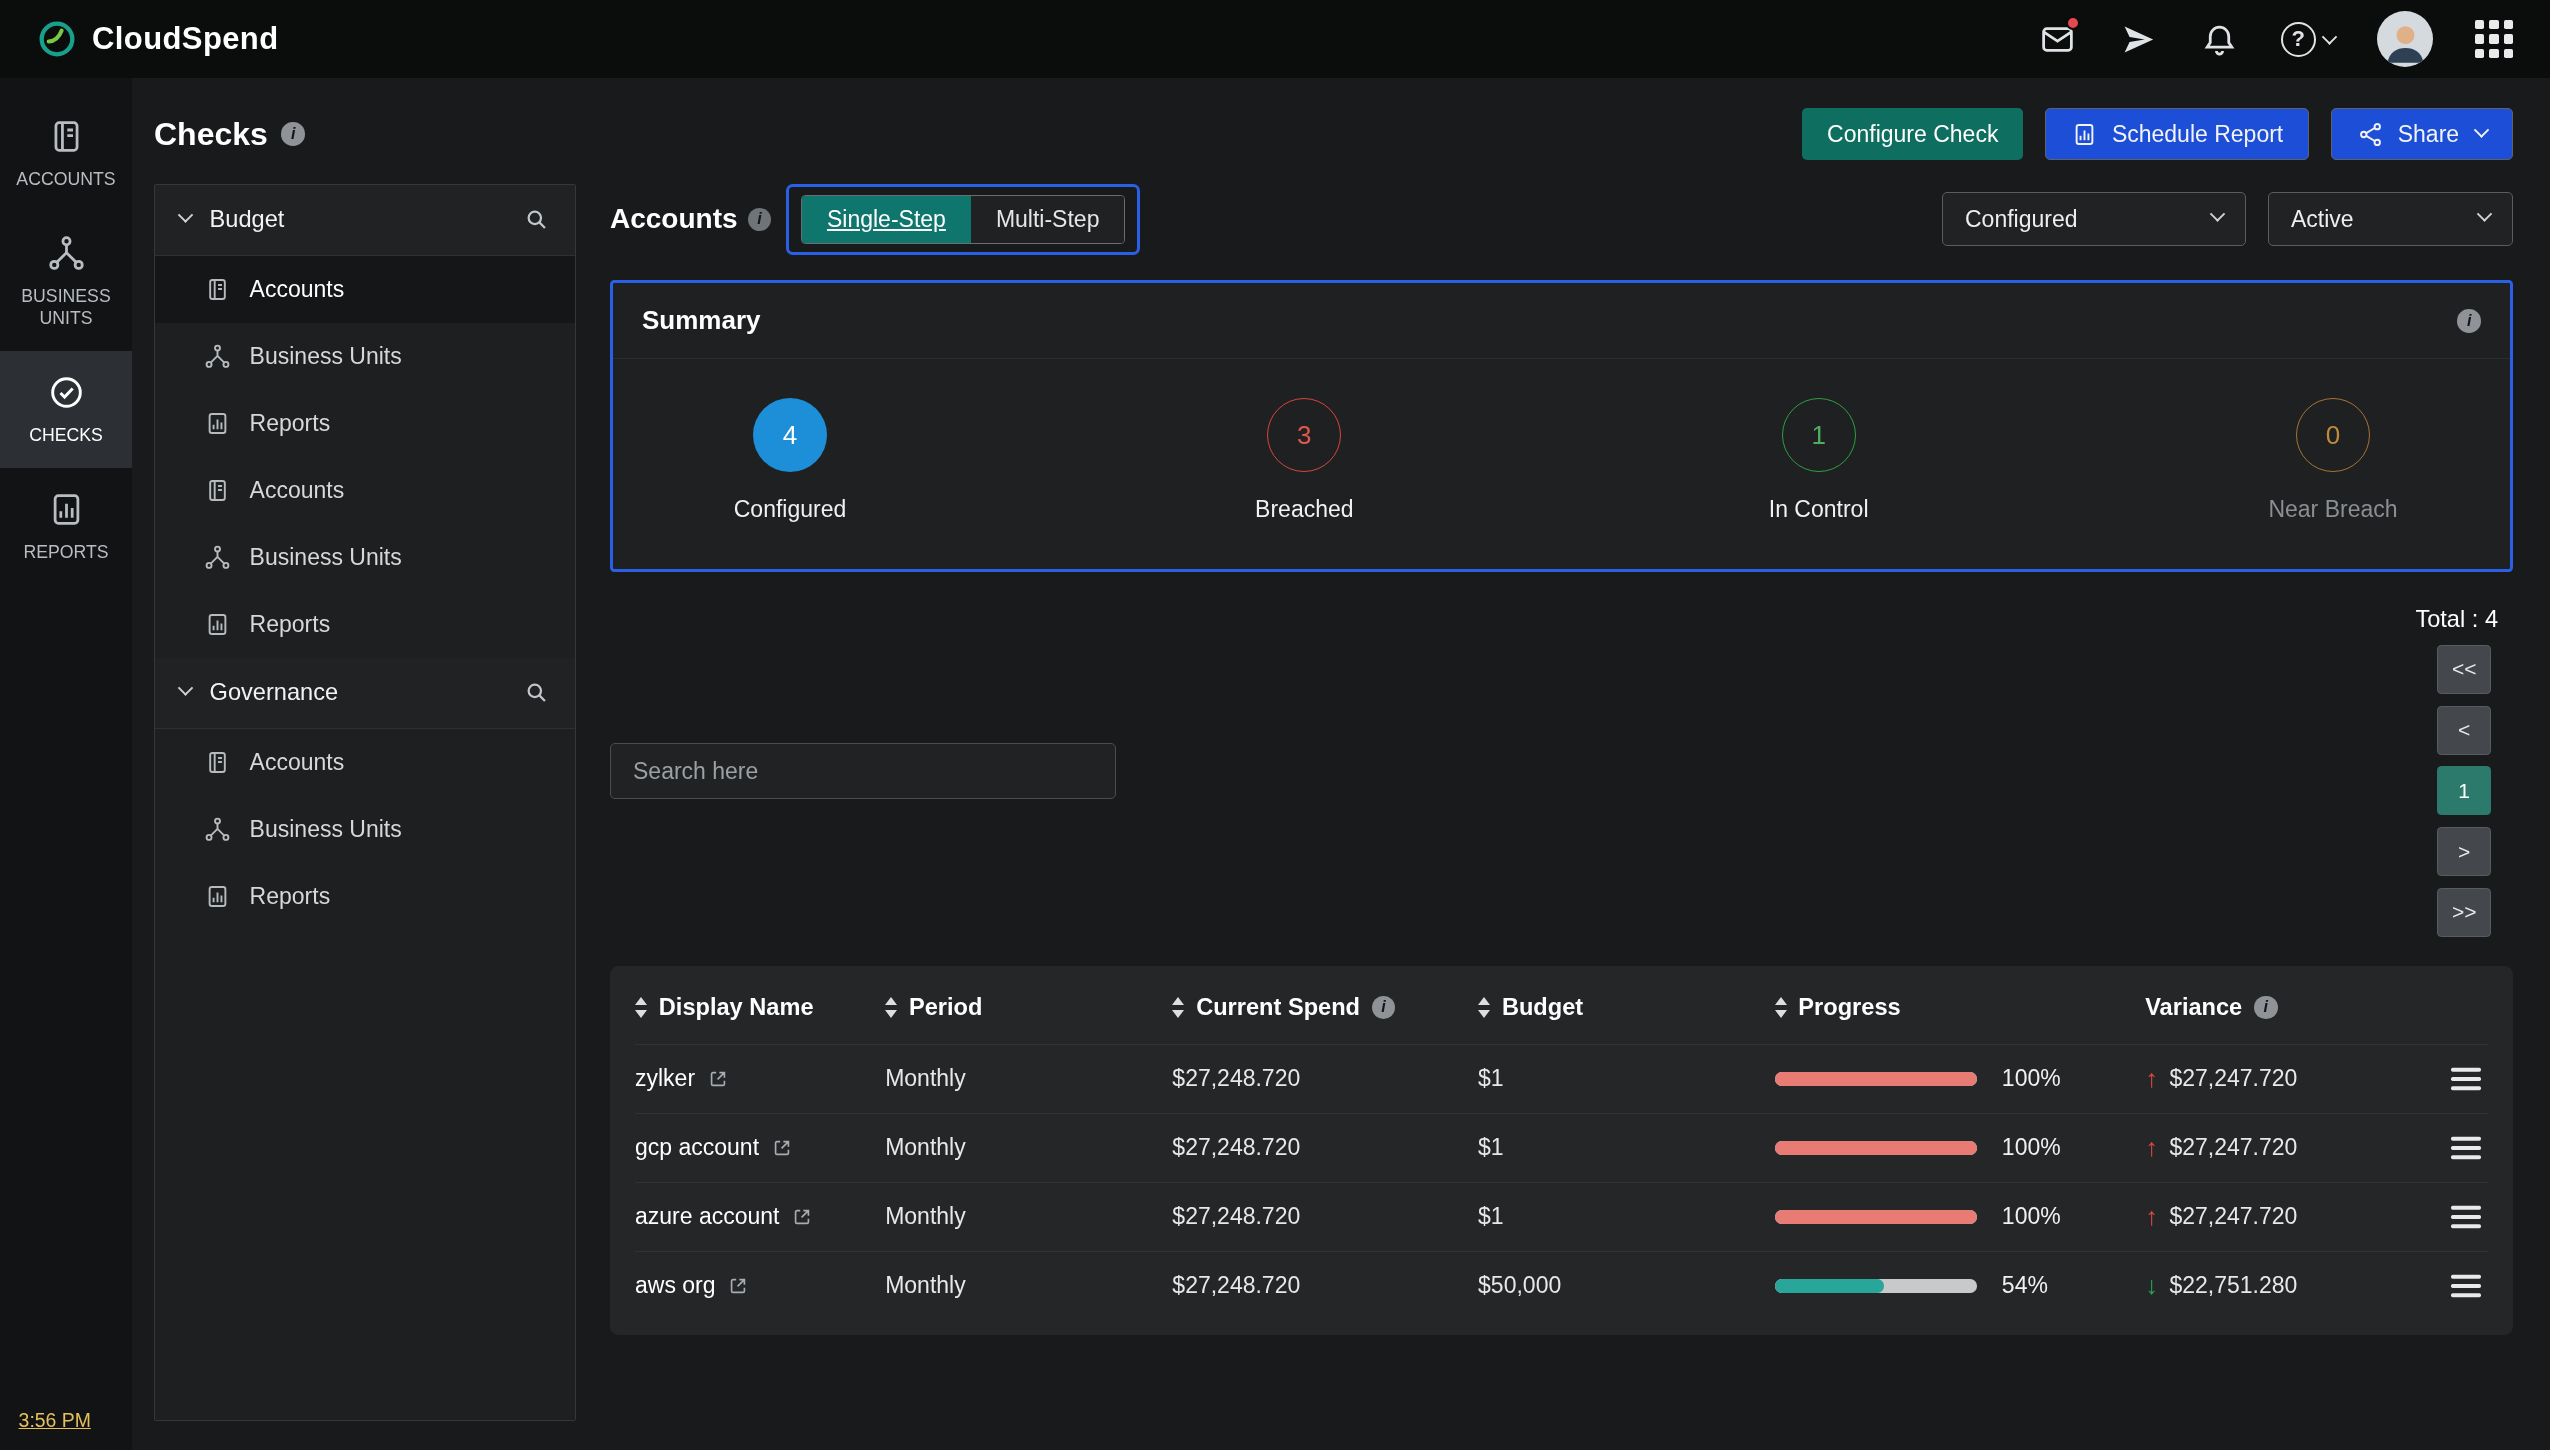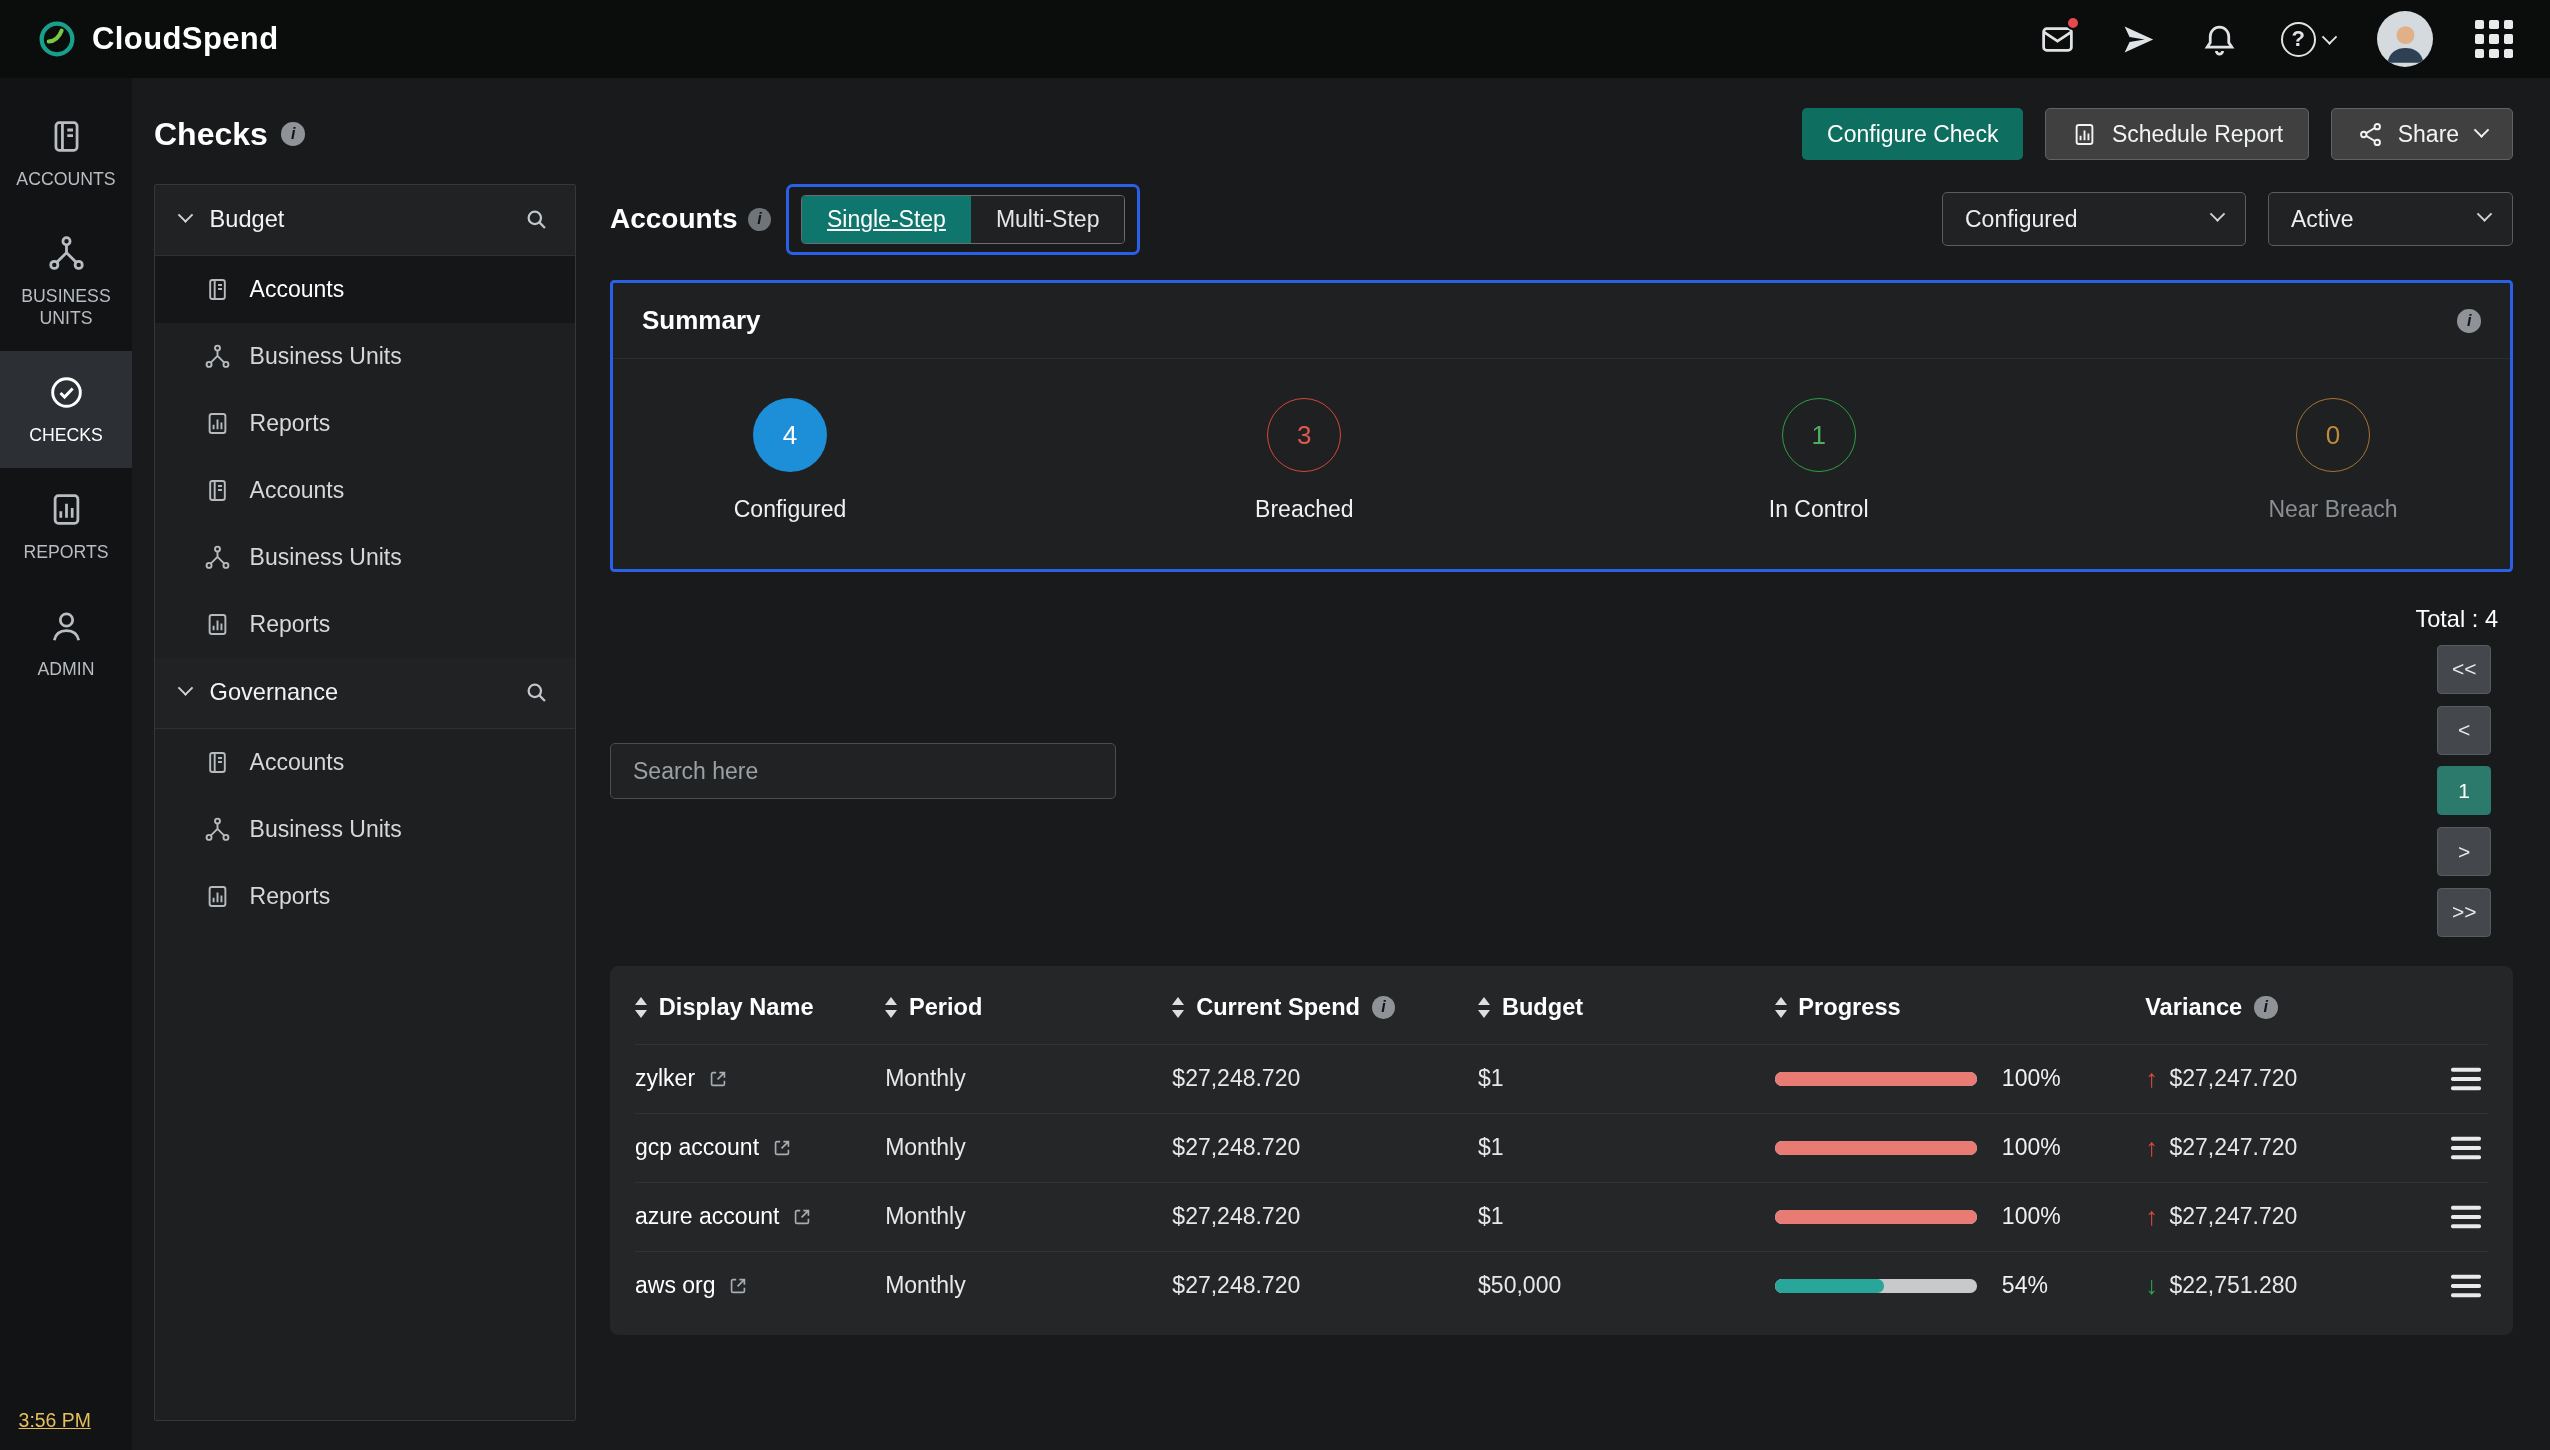--- a/index.html
+++ b/index.html
@@ -43,21 +43,21 @@
   .content { flex:1; min-width:0; display:flex; flex-direction:column; padding:0 37px 0 22px; }
   .page-header { display:flex; align-items:center; margin-top:30px; }
   .page-title { display:flex; align-items:center; gap:13.5px; font-size:32px; font-weight:bold; color:#ffffff; }
   .info { width:23.6px; height:23.6px; border-radius:50%; background:#8f9296; color:#141517; font-size:16px; font-weight:bold; font-style:italic; display:inline-flex; align-items:center; justify-content:center; flex-shrink:0; }
   .info::after { content:"i"; }
   .info.dim { background:#6f7478; }
   .header-actions { margin-left:auto; display:flex; gap:22px; }
   .btn { height:52px; display:flex; align-items:center; gap:13.5px; padding:0 25px; border-radius:5px; font-size:23px; border:none; cursor:pointer; font-family:inherit; color:#f2f3f4; }
   .btn svg { width:27px; height:27px; }
   .btn-primary { background:#0e6e60; color:#ffffff; }
-  .btn-secondary { background:#404040; border:1.7px solid #5f6368; }
+  .btn-secondary { background:#1d4ed8; border:1.7px solid #5f6368; }
   .btn .chev { margin-left:3.4px; margin-top:-3.4px; }
 
   
   .body-row { display:flex; gap:34px; margin-top:23.6px; flex:1; min-height:0; padding-bottom:30px; }
 
   
   .sidebar { width:422px; flex-shrink:0; background:#1d1f21; border:0.8px solid #35383b; border-radius:1.7px; overflow:hidden; }
   .group-header { height:71px; display:flex; align-items:center; gap:18.6px; padding:0 25px; font-size:23.6px; color:#f2f3f4; background:#202224; border-bottom:0.8px solid #2e3134; cursor:pointer; }
   .group-header .chev { color:#d0d3d6; margin-top:-3.4px; }
   .search-ic { margin-left:auto; color:#c3c6c9; cursor:pointer; }
@@ -217,29 +217,20 @@
     </div>
     <div class="rail-item">
       <span>
           <svg viewBox="0 0 24 24" fill="none" stroke="currentColor" stroke-width="1.7">
             <rect x="5" y="3.5" width="14" height="17" rx="2"></rect>
             <path d="M8.5 17v-4M12 17V8.5M15.5 17v-6"></path>
           </svg>
         </span>
       <span>REPORTS</span>
     </div>
-    <div class="rail-item">
-      <span>
-          <svg viewBox="0 0 24 24" fill="none" stroke="currentColor" stroke-width="1.7">
-            <circle cx="12" cy="8" r="3.8"></circle>
-            <path d="M4.5 20.5c.8-4.2 3.8-6 7.5-6s6.7 1.8 7.5 6"></path>
-          </svg>
-        </span>
-      <span>ADMIN</span>
-    </div>
     <div class="rail-time">3:56 PM</div>
   </nav>
 
   <div class="content">
 
     <div class="page-header">
       <div class="page-title">
         <span>Checks</span>
         <span class="info"></span>
       </div>

